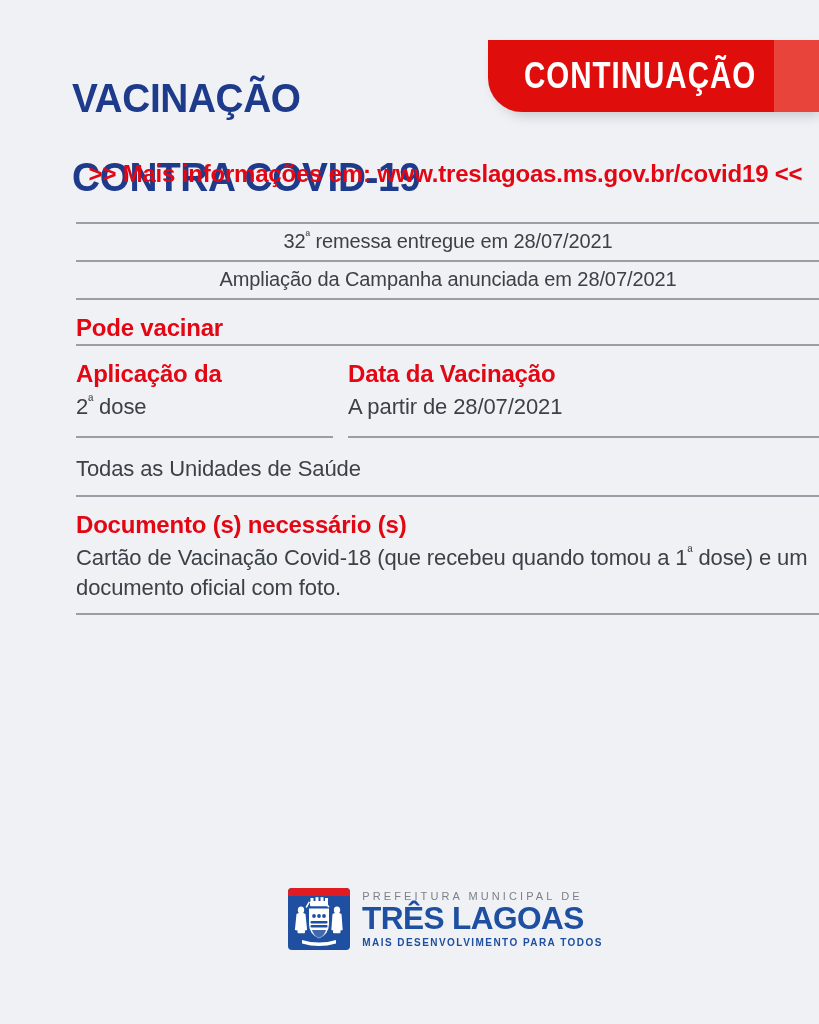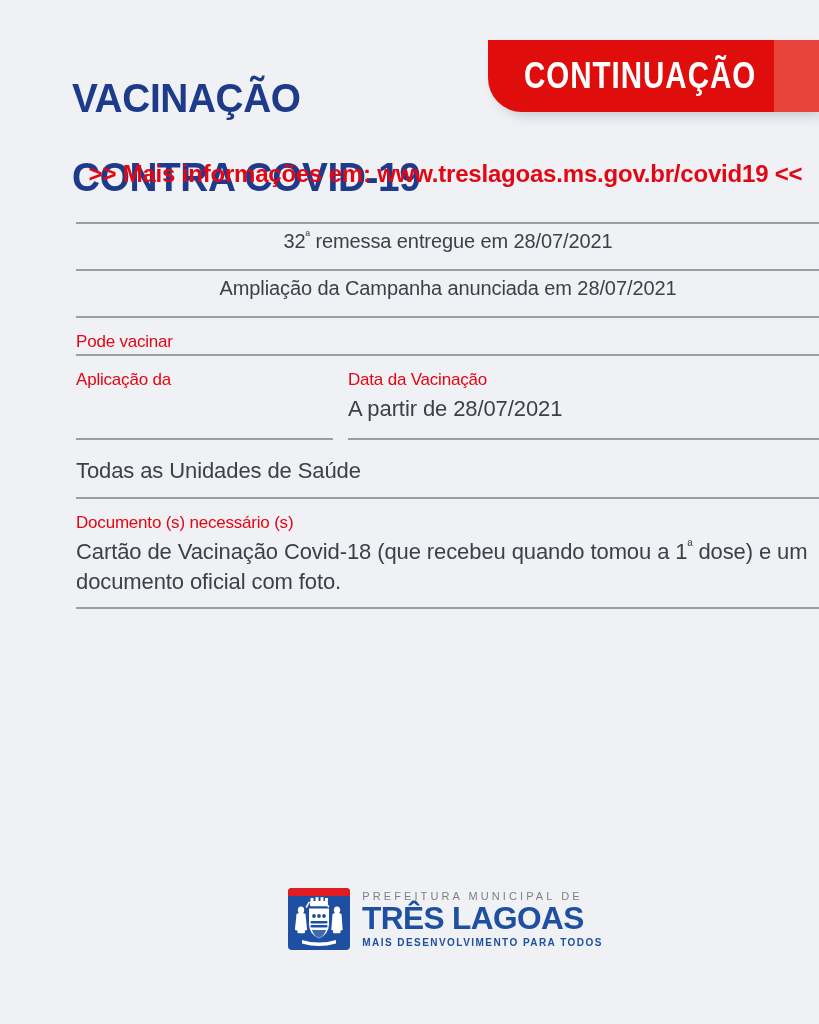--- a/index.html
+++ b/index.html
@@ -123,30 +123,30 @@
   .hr {
     height: 2px;
     background: #9b9ea6;
     width: 100%;
   }
 
   .center-line {
     text-align: center;
     color: #3c4148;
     font-size: 20px;
-    padding: 6px 0 16px;
+    padding: 6px 0 7px;
     letter-spacing: -0.1px;
   }
 
   .blk { padding-top: 14px; }
 
   .red-label {
     color: #e30613;
-    font-size: 17px;
-    font-weight: normal;
+    font-size: 24px;
+    font-weight: bold;
     letter-spacing: -0.2px;
     padding-bottom: 2px;
   }
   .blue-head {
     color: #1e3a8a;
     font-size: 29px;
     font-weight: bold;
     line-height: 1.06;
     letter-spacing: -0.3px;
     text-transform: uppercase;
@@ -283,20 +283,21 @@
     <div class="hr"></div>
 
     <div class="blk">
       <div class="red-label">Pode vacinar</div>
     </div>
     <div class="hr"></div>
 
     <div class="blk two-col">
       <div class="col-a">
         <div class="red-label">Aplicação da</div>
+        <div class="body-text tight">2<sup class="ord">ª</sup> dose</div>
       </div>
       <div class="col-b">
         <div class="red-label">Data da Vacinação</div>
         <div class="body-text tight">A partir de 28/07/2021</div>
       </div>
     </div>
     <div class="col-rules">
       <div class="hr-a"></div>
       <div class="hr-b"></div>
     </div>

